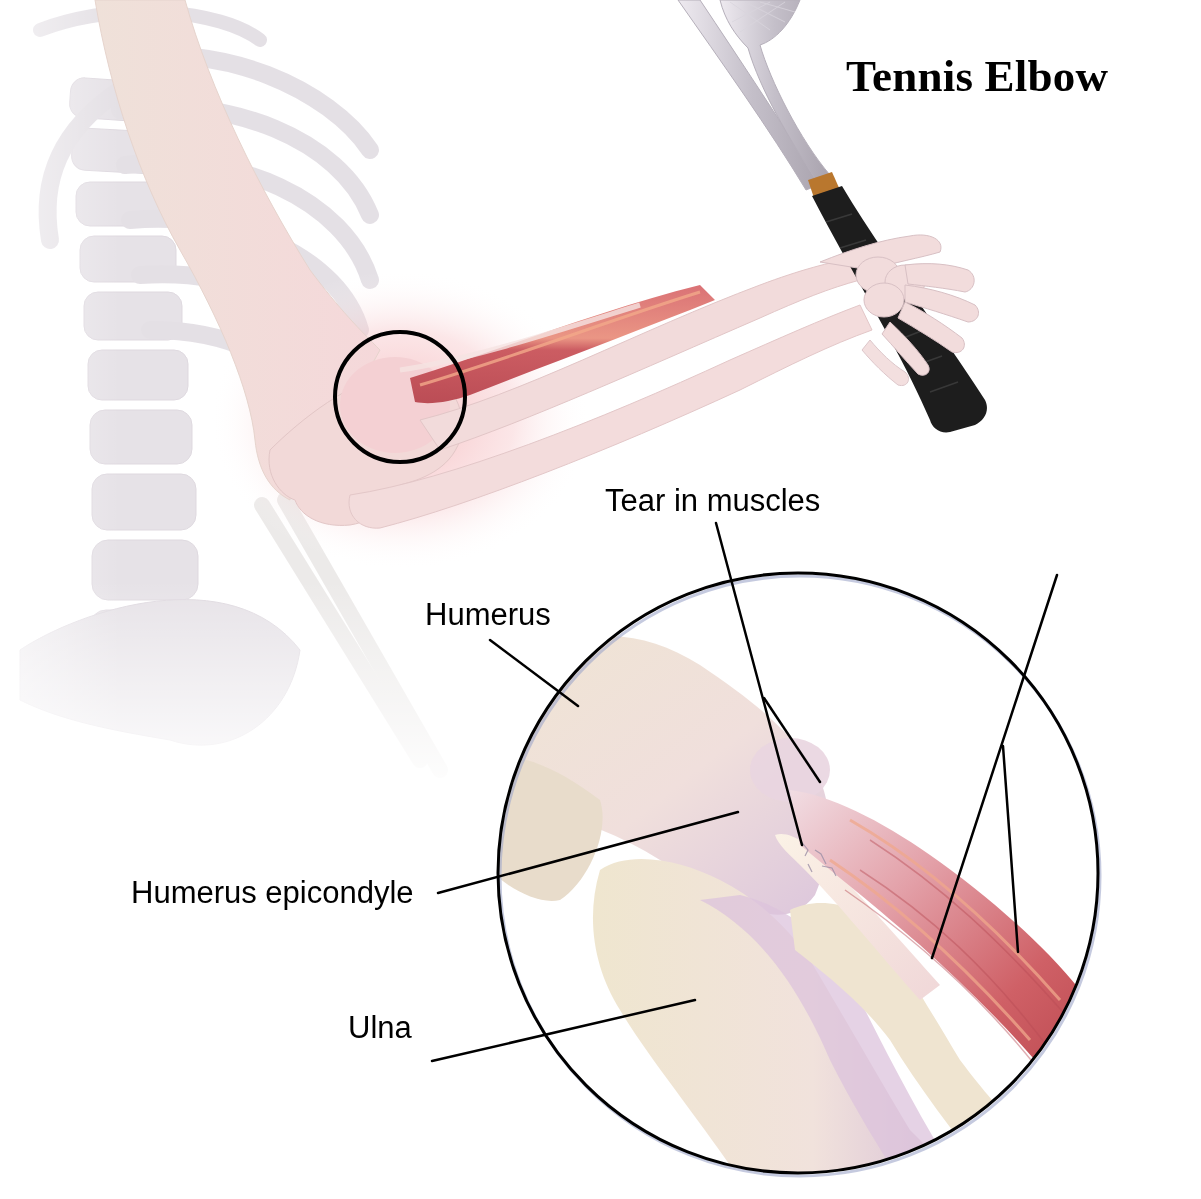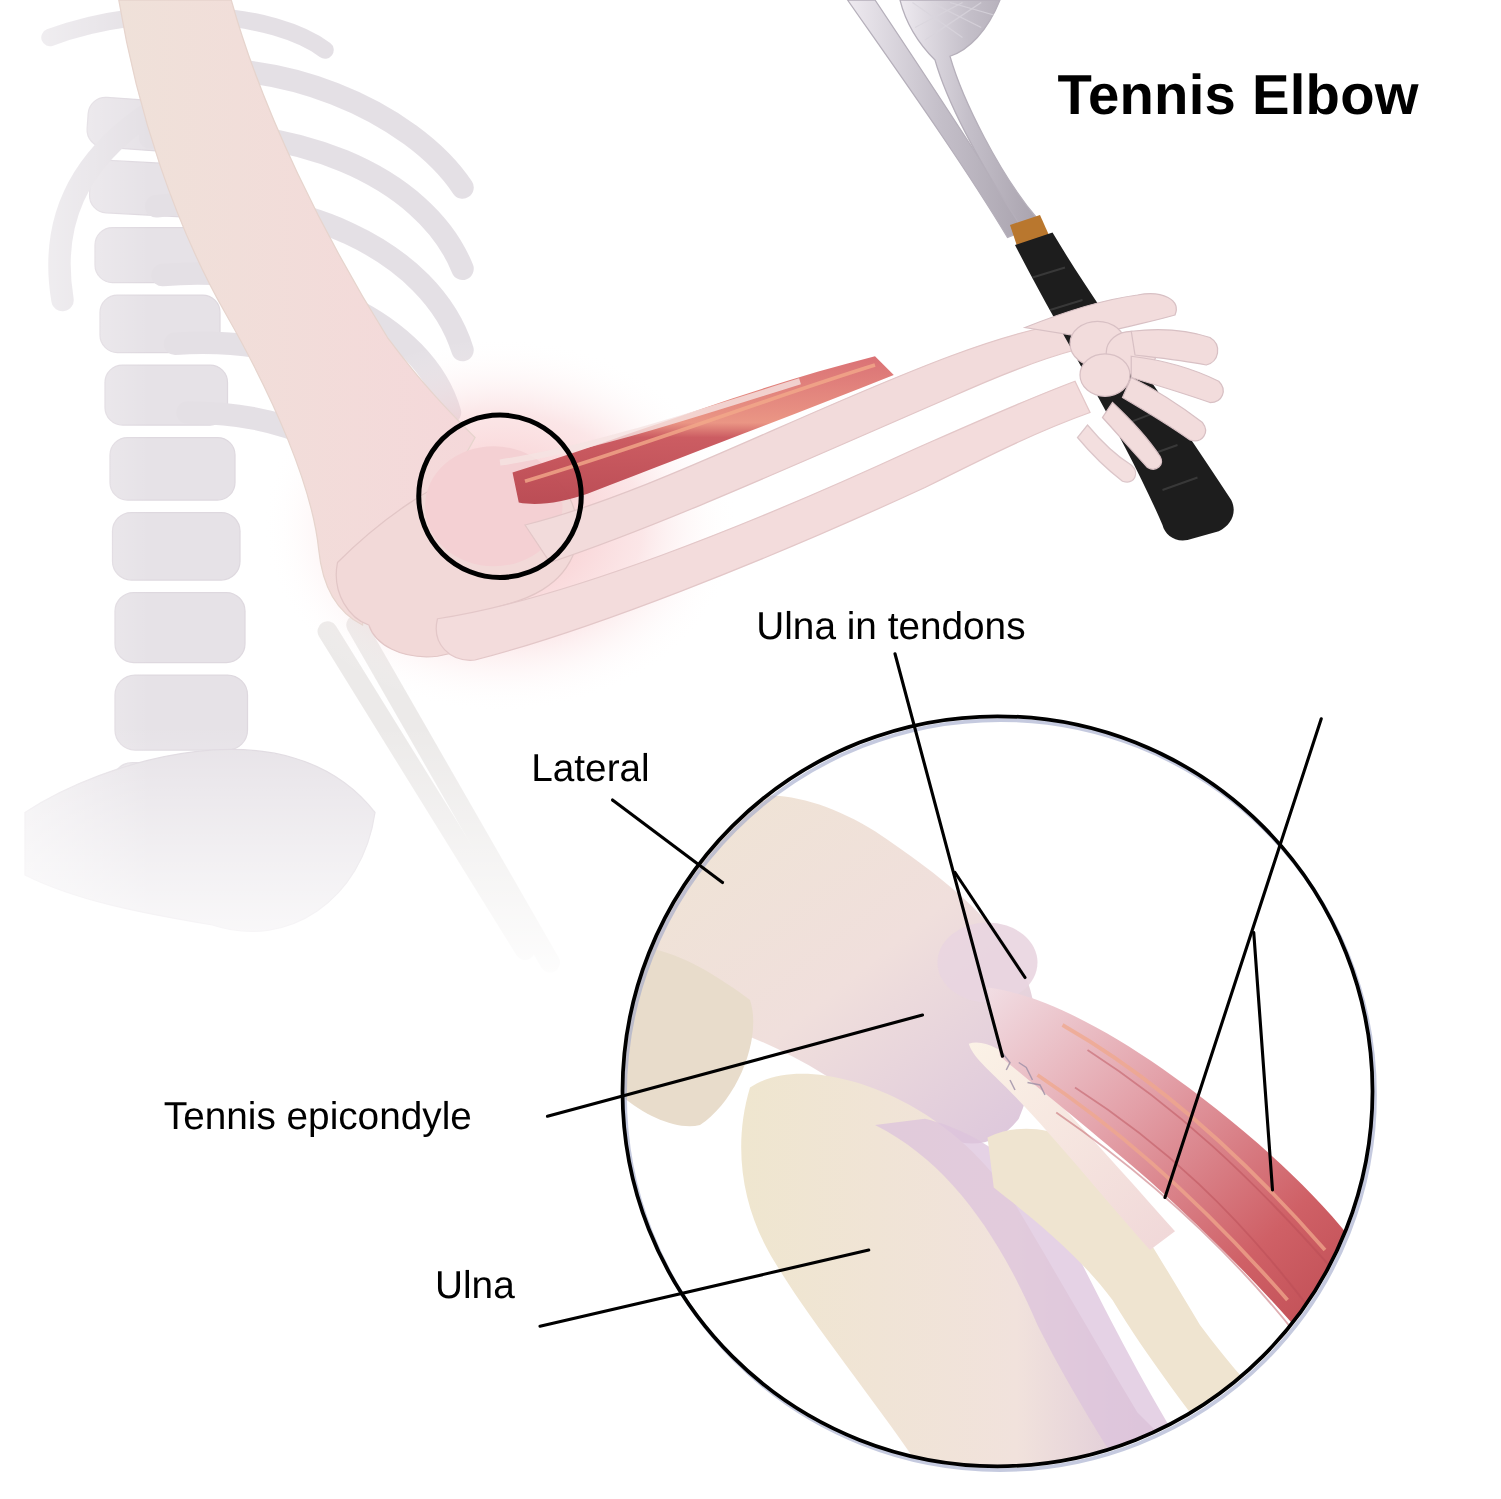--- a/index.html
+++ b/index.html
@@ -1,21 +1,21 @@
 <!DOCTYPE html>
 <html><head>
   <meta charset="utf-8">
   <style>
     html, body { margin: 0; padding: 0; background: #ffffff; }
     body { width: 1201px; height: 1199px; position: relative; overflow: hidden; font-family: "Liberation Sans", sans-serif; }
     .canvas { position: absolute; left: 0; top: 0; width: 1201px; height: 1199px; }
     svg.art { position: absolute; left: 0; top: 0; }
     .title {
       position: absolute; left: 846px; top: 50px;
-      font-family: Liberation Sans, sans-serif; font-weight: bold;
+      font-family: Liberation Serif, serif; font-weight: bold;
       font-size: 45px; color: #000000; letter-spacing: 0.2px; white-space: nowrap;
     }
     .label {
       position: absolute; font-family: "Liberation Sans", sans-serif;
       font-size: 31px; color: #000000; white-space: nowrap; line-height: 1;
     }
     #lbl-tear { left: 605px; top: 485px; }
     #lbl-ext { left: 880px; top: 536px; }
     #lbl-hum { left: 425px; top: 599px; }
     #lbl-lat { left: 131px; top: 877px; }
@@ -220,18 +220,18 @@
       <line x1="490" y1="640" x2="578" y2="706"></line>
 
       <line x1="438" y1="893" x2="738" y2="812"></line>
 
       <line x1="432" y1="1061" x2="695" y2="1000"></line>
     </g>
   </svg>
 
   <div class="title">Tennis Elbow</div>
 
-  <div class="label" id="lbl-tear">Ulna in tendons</div>
-  <div class="label" id="lbl-hum">Lateral</div>
-  <div class="label" id="lbl-lat">Tennis epicondyle</div>
+  <div class="label" id="lbl-tear">Tear in muscles</div>
+  <div class="label" id="lbl-hum">Humerus</div>
+  <div class="label" id="lbl-lat">Humerus epicondyle</div>
   <div class="label" id="lbl-ulna">Ulna</div>
 
 </div>
 
 </body></html>

